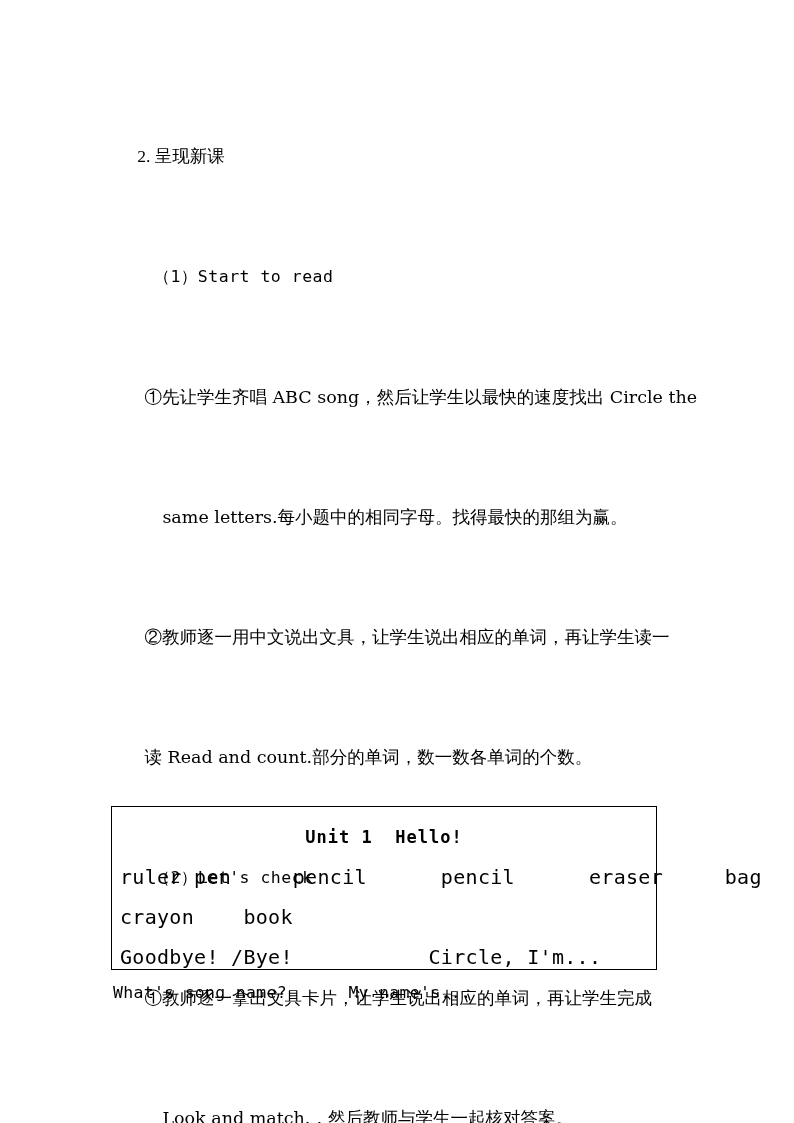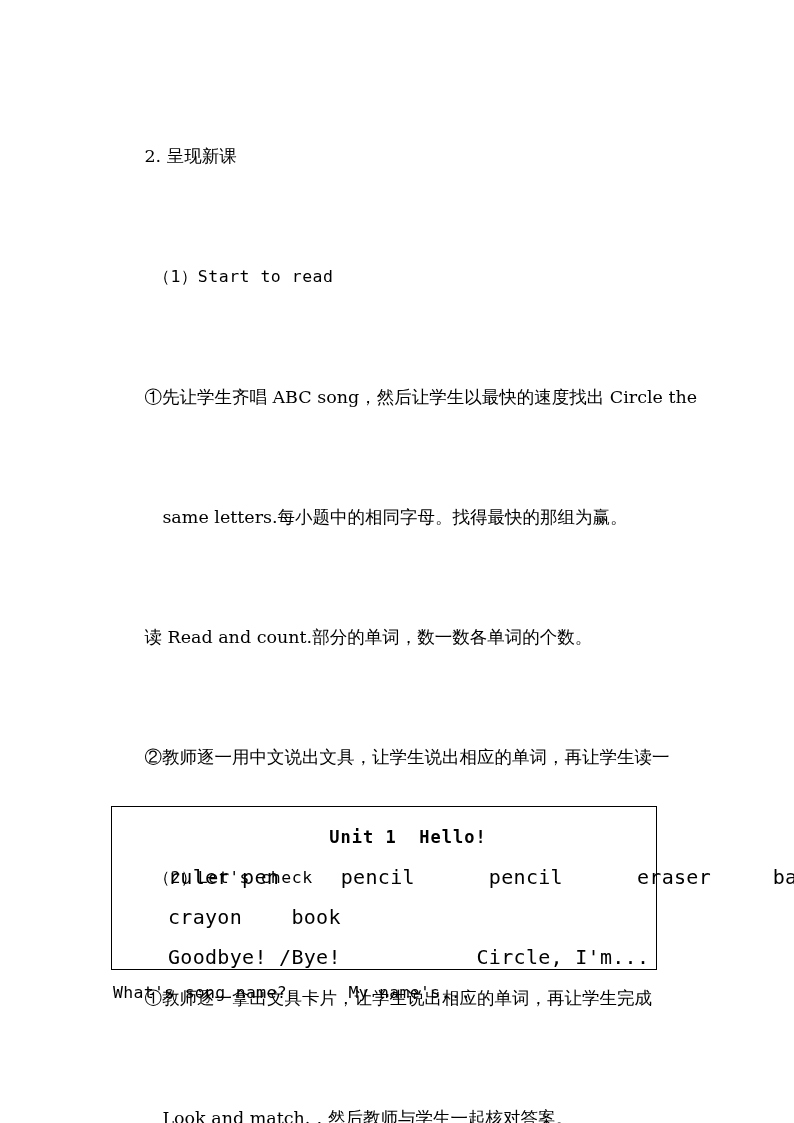--- a/index.html
+++ b/index.html
@@ -45,35 +45,35 @@
     letter-spacing: 0.5px;
     margin-top: 47px;
   }
 
   
   .indent1 { padding-left: 18px; }
   .indent-num { padding-left: 9px; }
   .heading-row {
     line-height: 40px;
     white-space: pre;
+    font-family: Liberation Serif, serif;
   }
 
   
   .board-box {
     position: absolute;
     left: 111px;
     top: 806px;
     width: 546px;
     height: 164px;
     border: 1.4px solid #000000;
     box-sizing: border-box;
   }
   .board-inner {
     padding: 10px 8px 0 8px;
-    margin-left: 48px;
   }
   .board-title {
     text-align: center;
     font-family: "DejaVu Sans Mono", "Liberation Mono", monospace;
     font-weight: bold;
     font-size: 17px;
     line-height: 40px;
     white-space: pre;
     letter-spacing: 1px;
   }
@@ -114,25 +114,25 @@
 
     <div class="line">
       <span>①先让学生齐唱 ABC song，然后让学生以最快的速度找出 Circle the</span>
     </div>
 
     <div class="line indent1">
       <span>same letters.每小题中的相同字母。找得最快的那组为赢。</span>
     </div>
 
     <div class="line">
-      <span>读 Read and count.部分的单词，数一数各单词的个数。</span>
+      <span>②教师逐一用中文说出文具，让学生说出相应的单词，再让学生读一</span>
     </div>
 
     <div class="line">
-      <span>②教师逐一用中文说出文具，让学生说出相应的单词，再让学生读一</span>
+      <span>读 Read and count.部分的单词，数一数各单词的个数。</span>
     </div>
 
     <div class="line indent-num">
       <span class="mono">（2）Let's check</span>
     </div>
 
     <div class="line">
       <span>①教师逐一拿出文具卡片，让学生说出相应的单词，再让学生完成</span>
     </div>
 

